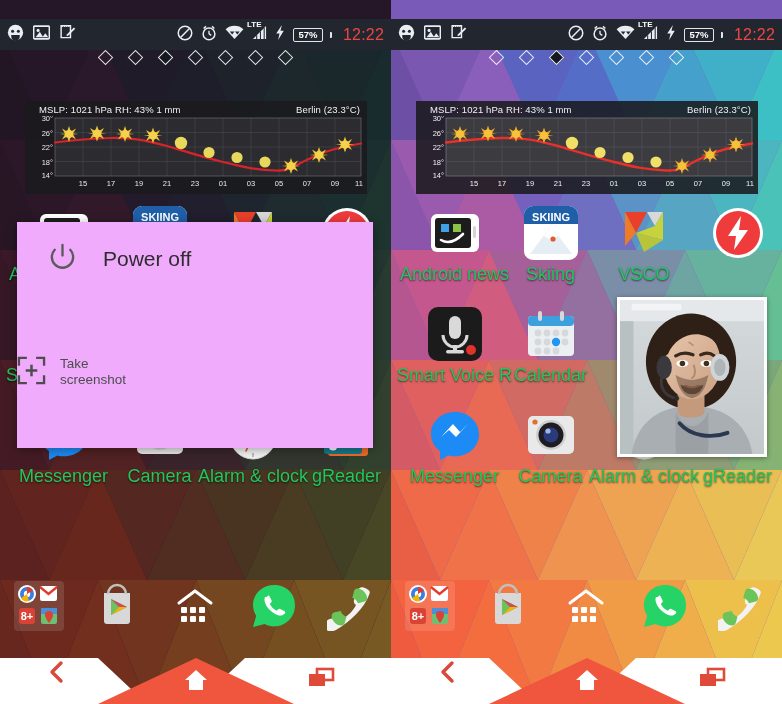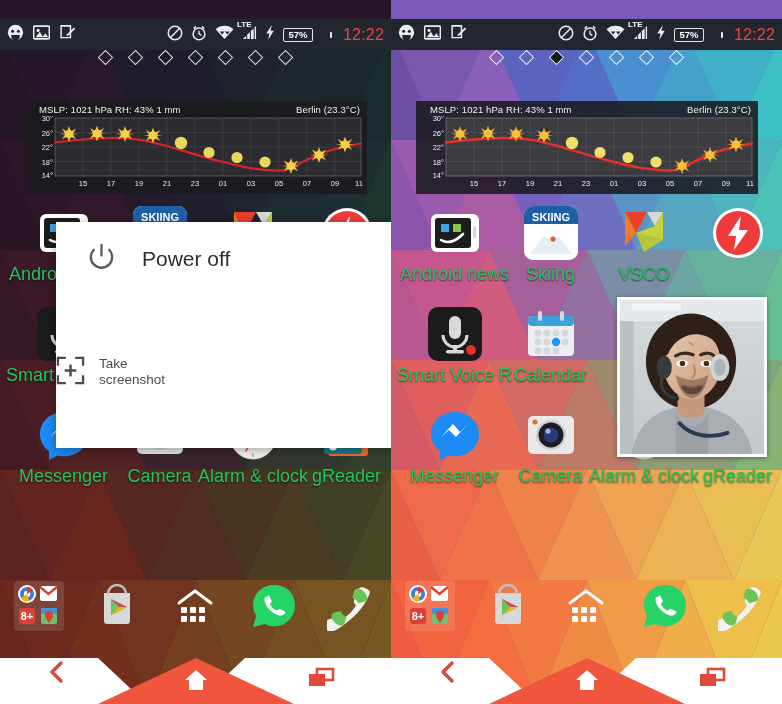--- a/index.html
+++ b/index.html
@@ -39,21 +39,21 @@
     color: #e8eef2;
     margin-top: 19px;
   }
   .sb-left { display: flex; align-items: center; gap: 9px; }
   .sb-right { margin-left: auto; display: flex; align-items: center; gap: 8px; }
   .sb-icon { display: block; }
   .sb-time {
     font-size: 16px; font-weight: normal; letter-spacing: .2px;
     color: #ef4444; margin-left: 3px;
   }
-  .batt-wrap { position: relative; display: flex; align-items: center; gap: 17px; }
+  .batt-wrap { position: relative; display: flex; align-items: center; gap: 7px; }
   .batt-box {
     border: 1.6px solid #dfe7ec; border-radius: 2px;
     height: 14px; min-width: 30px;
     display: flex; align-items: center; justify-content: center;
     font-size: 9.5px; font-weight: bold; color: #ffffff;
     padding: 0 2px;
   }
   .batt-nub { width: 2px; height: 6px; background: #dfe7ec; border-radius: 0 1px 1px 0; }
   .lte-label { font-size: 8px; font-weight: bold; position: absolute; top: -1px; left: 20px; color:#fff;}
 
@@ -118,24 +118,24 @@
   .navbar {
     position: absolute; left: 0; right: 0; bottom: 0; height: 64px;
     z-index: 20;
   }
   .navbar svg { display: block; width: 100%; height: 100%; }
 
   
   .power-dialog {
     position: absolute; left: 17px; top: 222px;
     width: 356px; height: 226px;
-    background: #ffffff;
+    background: #f0abfc;
     z-index: 60;
     box-shadow: 0 2px 10px rgba(0,0,0,.35);
-    display: flex; flex-direction: column; margin-left: 39px;
+    display: flex; flex-direction: column;
   }
   .pd-row {
     display: flex; align-items: center;
     height: 74px; padding-left: 30px; gap: 25px;
     cursor: default;
   }
   .pd-row .pd-label { font-size: 21px; color: #2d2d2d; }
   .pd-bottom {
     display: flex; flex: 1; border-top: 0;
     padding-right: 10px; align-items: center;

